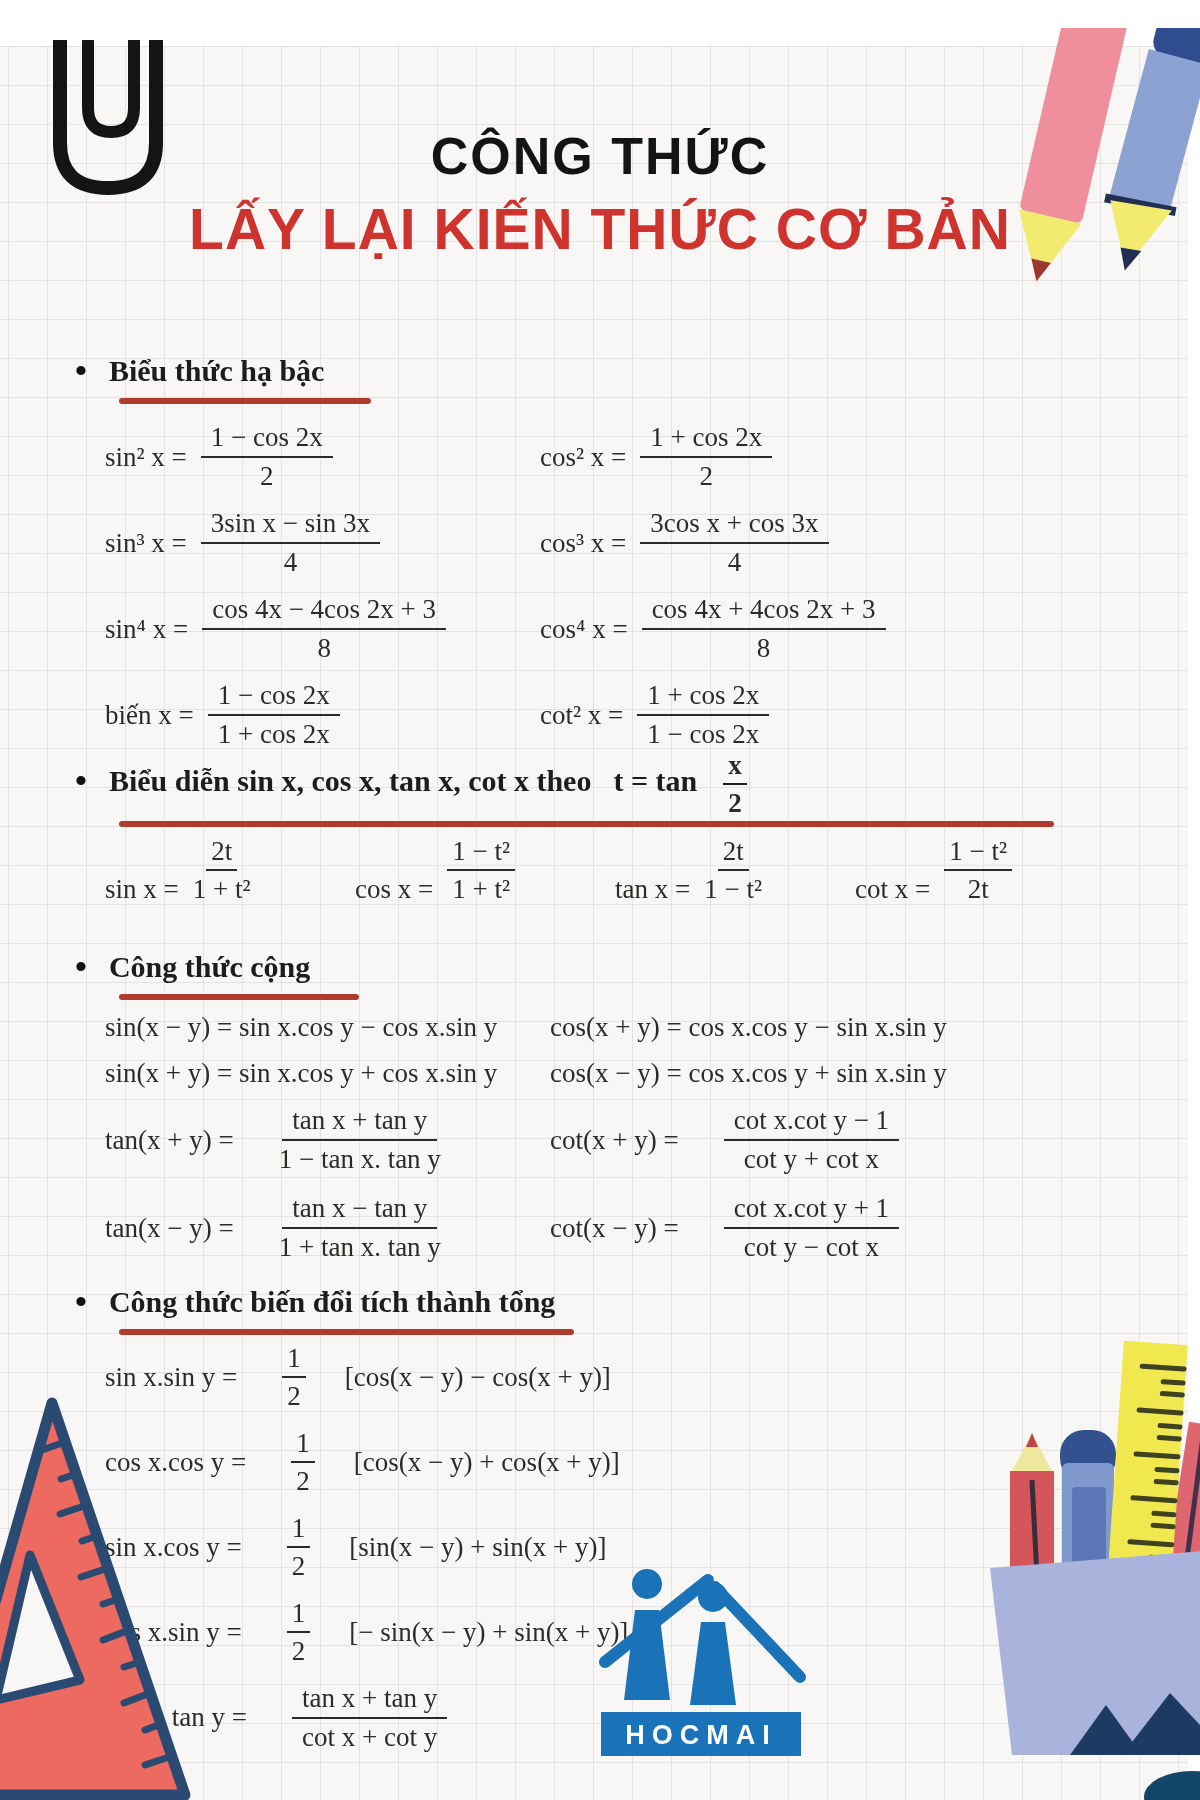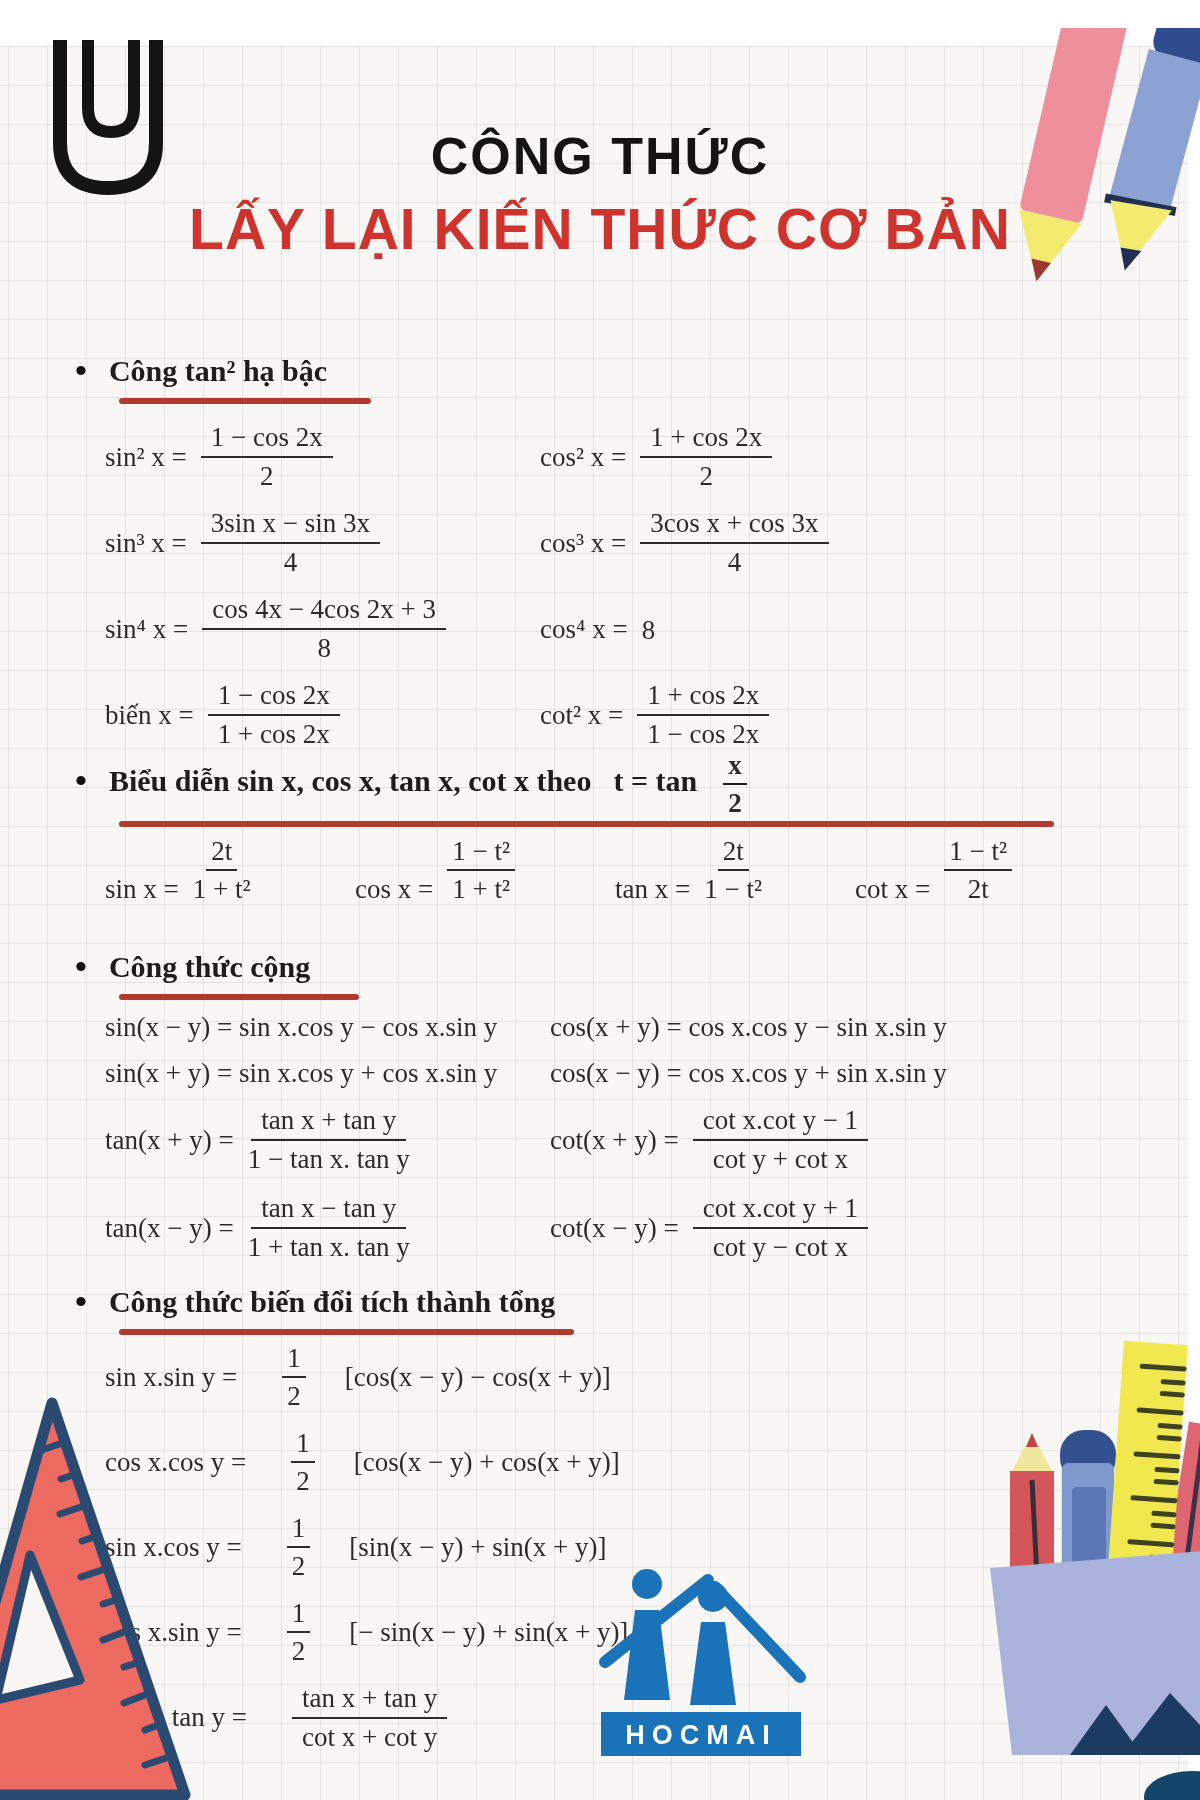--- a/index.html
+++ b/index.html
@@ -31,21 +31,21 @@
   .formula{display:flex;align-items:flex-end;font-family:"Liberation Serif", serif;font-size:27px;color:#2c2b28;}
   .lhs{margin-right:10px;white-space:nowrap;}
   .rhs{margin-left:4px;white-space:nowrap;}
   .frac{display:inline-flex;flex-direction:column;align-items:center;margin:0 4px;}
   .frac .num{padding:0 10px 3px;border-bottom:2px solid #2c2b28;white-space:nowrap;text-align:center;}
   .frac .den{padding-top:3px;white-space:nowrap;text-align:center;}
   .frac.tight .num{padding:0 5px 2px;}
   .col{position:absolute;}
   .fr-row{height:86px;display:flex;align-items:center;}
   .plain-row{height:46px;display:flex;align-items:center;}
-  .fr-row2{height:88px;display:flex;align-items:center;}
+  .fr-row2{height:88px;display:flex;align-items:center;gap:31px;}
   .s4-row{height:85px;display:flex;align-items:center;gap:31px;}
 
   .hfrac{font-family:"Liberation Serif", serif;font-weight:700;font-size:27px;}
   .hfrac .num{border-bottom:2px solid #1e1d1b;padding:0 6px 2px;}
   .deco{position:absolute;z-index:1;}
   svg text{font-family:"Liberation Sans", sans-serif;}
 </style>
 </head>
 <body>
 
@@ -74,21 +74,21 @@
   </svg>
 
   <div class="title-wrap">
     <div class="title-line1">CÔNG THỨC</div>
     <div class="title-line2">LẤY LẠI KIẾN THỨC CƠ BẢN</div>
   </div>
 
   <div class="section" style="top:352px;width:1050px;">
     <div class="hrow">
       <span class="bullet">•</span>
-      <span class="heading">Công tan² hạ bậc</span>
+      <span class="heading">Biểu thức hạ bậc</span>
     </div>
     <div class="underline" style="width:252px;"></div>
 
     <div class="col" style="left:30px;top:62px;">
       <div class="formula fr-row">
         <span class="lhs">sin² x =</span>
         <span class="frac">
             <span class="num">1 − cos 2x</span>
             <span class="den">2</span>
           </span>
@@ -127,20 +127,21 @@
       <div class="formula fr-row">
         <span class="lhs">cos³ x =</span>
         <span class="frac">
             <span class="num">3cos x + cos 3x</span>
             <span class="den">4</span>
           </span>
       </div>
       <div class="formula fr-row">
         <span class="lhs">cos⁴ x =</span>
         <span class="frac">
+            <span class="num">cos 4x + 4cos 2x + 3</span>
             <span class="den">8</span>
           </span>
       </div>
       <div class="formula fr-row">
         <span class="lhs">cot² x =</span>
         <span class="frac">
             <span class="num">1 + cos 2x</span>
             <span class="den">1 − cos 2x</span>
           </span>
       </div>

